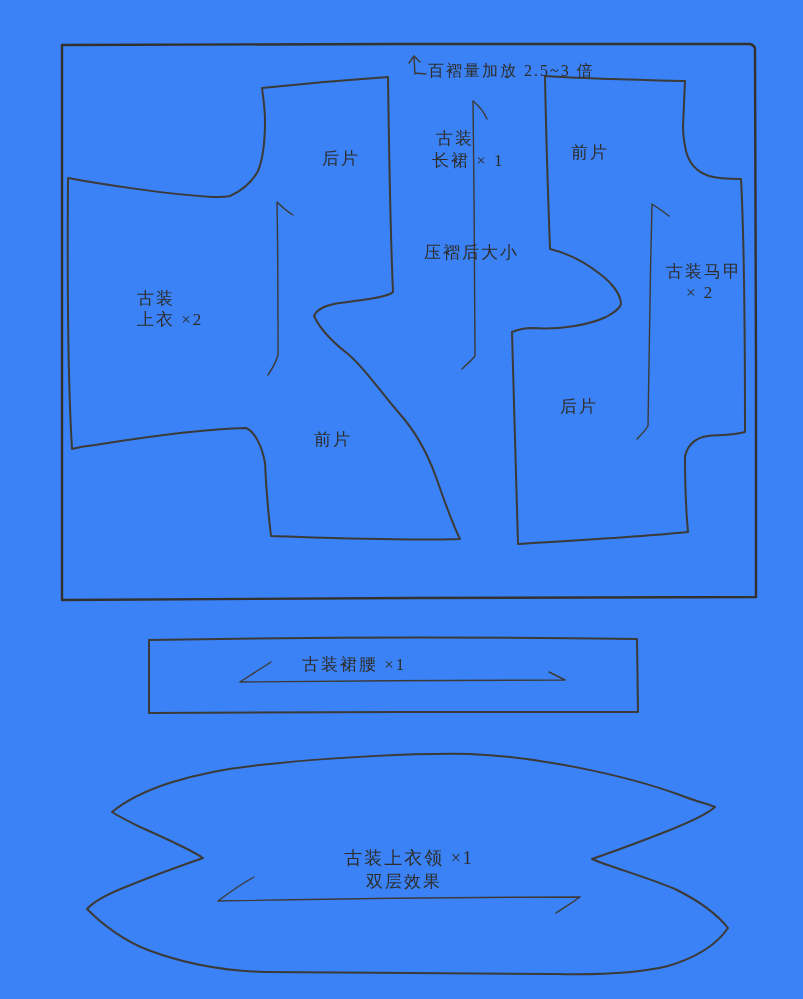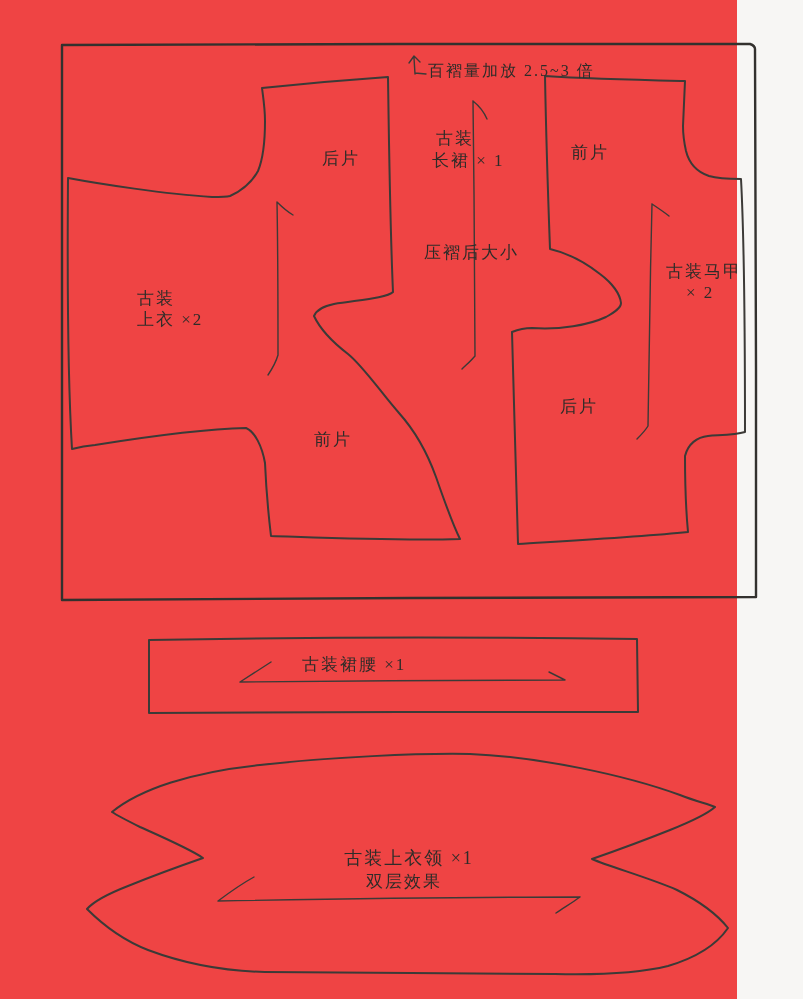--- a/index.html
+++ b/index.html
@@ -1,16 +1,16 @@
 <!DOCTYPE html>
 <html><head>
 <meta charset="utf-8">
 <style>
   html,body{margin:0;padding:0;background:#f7f6f4;}
-  .page{width:737px;height:999px;position:relative;background:#ef4444;}
+  .page{width:803px;height:999px;position:relative;background:#3b82f6;}
   svg{display:block;}
   .ink{stroke:#3c3a37;fill:none;stroke-linecap:round;stroke-linejoin:round;}
   .outline{stroke-width:2;}
   .boxline{stroke-width:2.4;stroke:#33312e;}
   .grain{stroke-width:1.4;}
   .lbl{font-family:"Liberation Serif","DejaVu Serif",serif;fill:#2e2c29;letter-spacing:2px;}
   .lbl-17{font-size:17px;}
   .lbl-18{font-size:18px;}
   .lbl-16{font-size:16px;}
   .mid{text-anchor:middle;}

